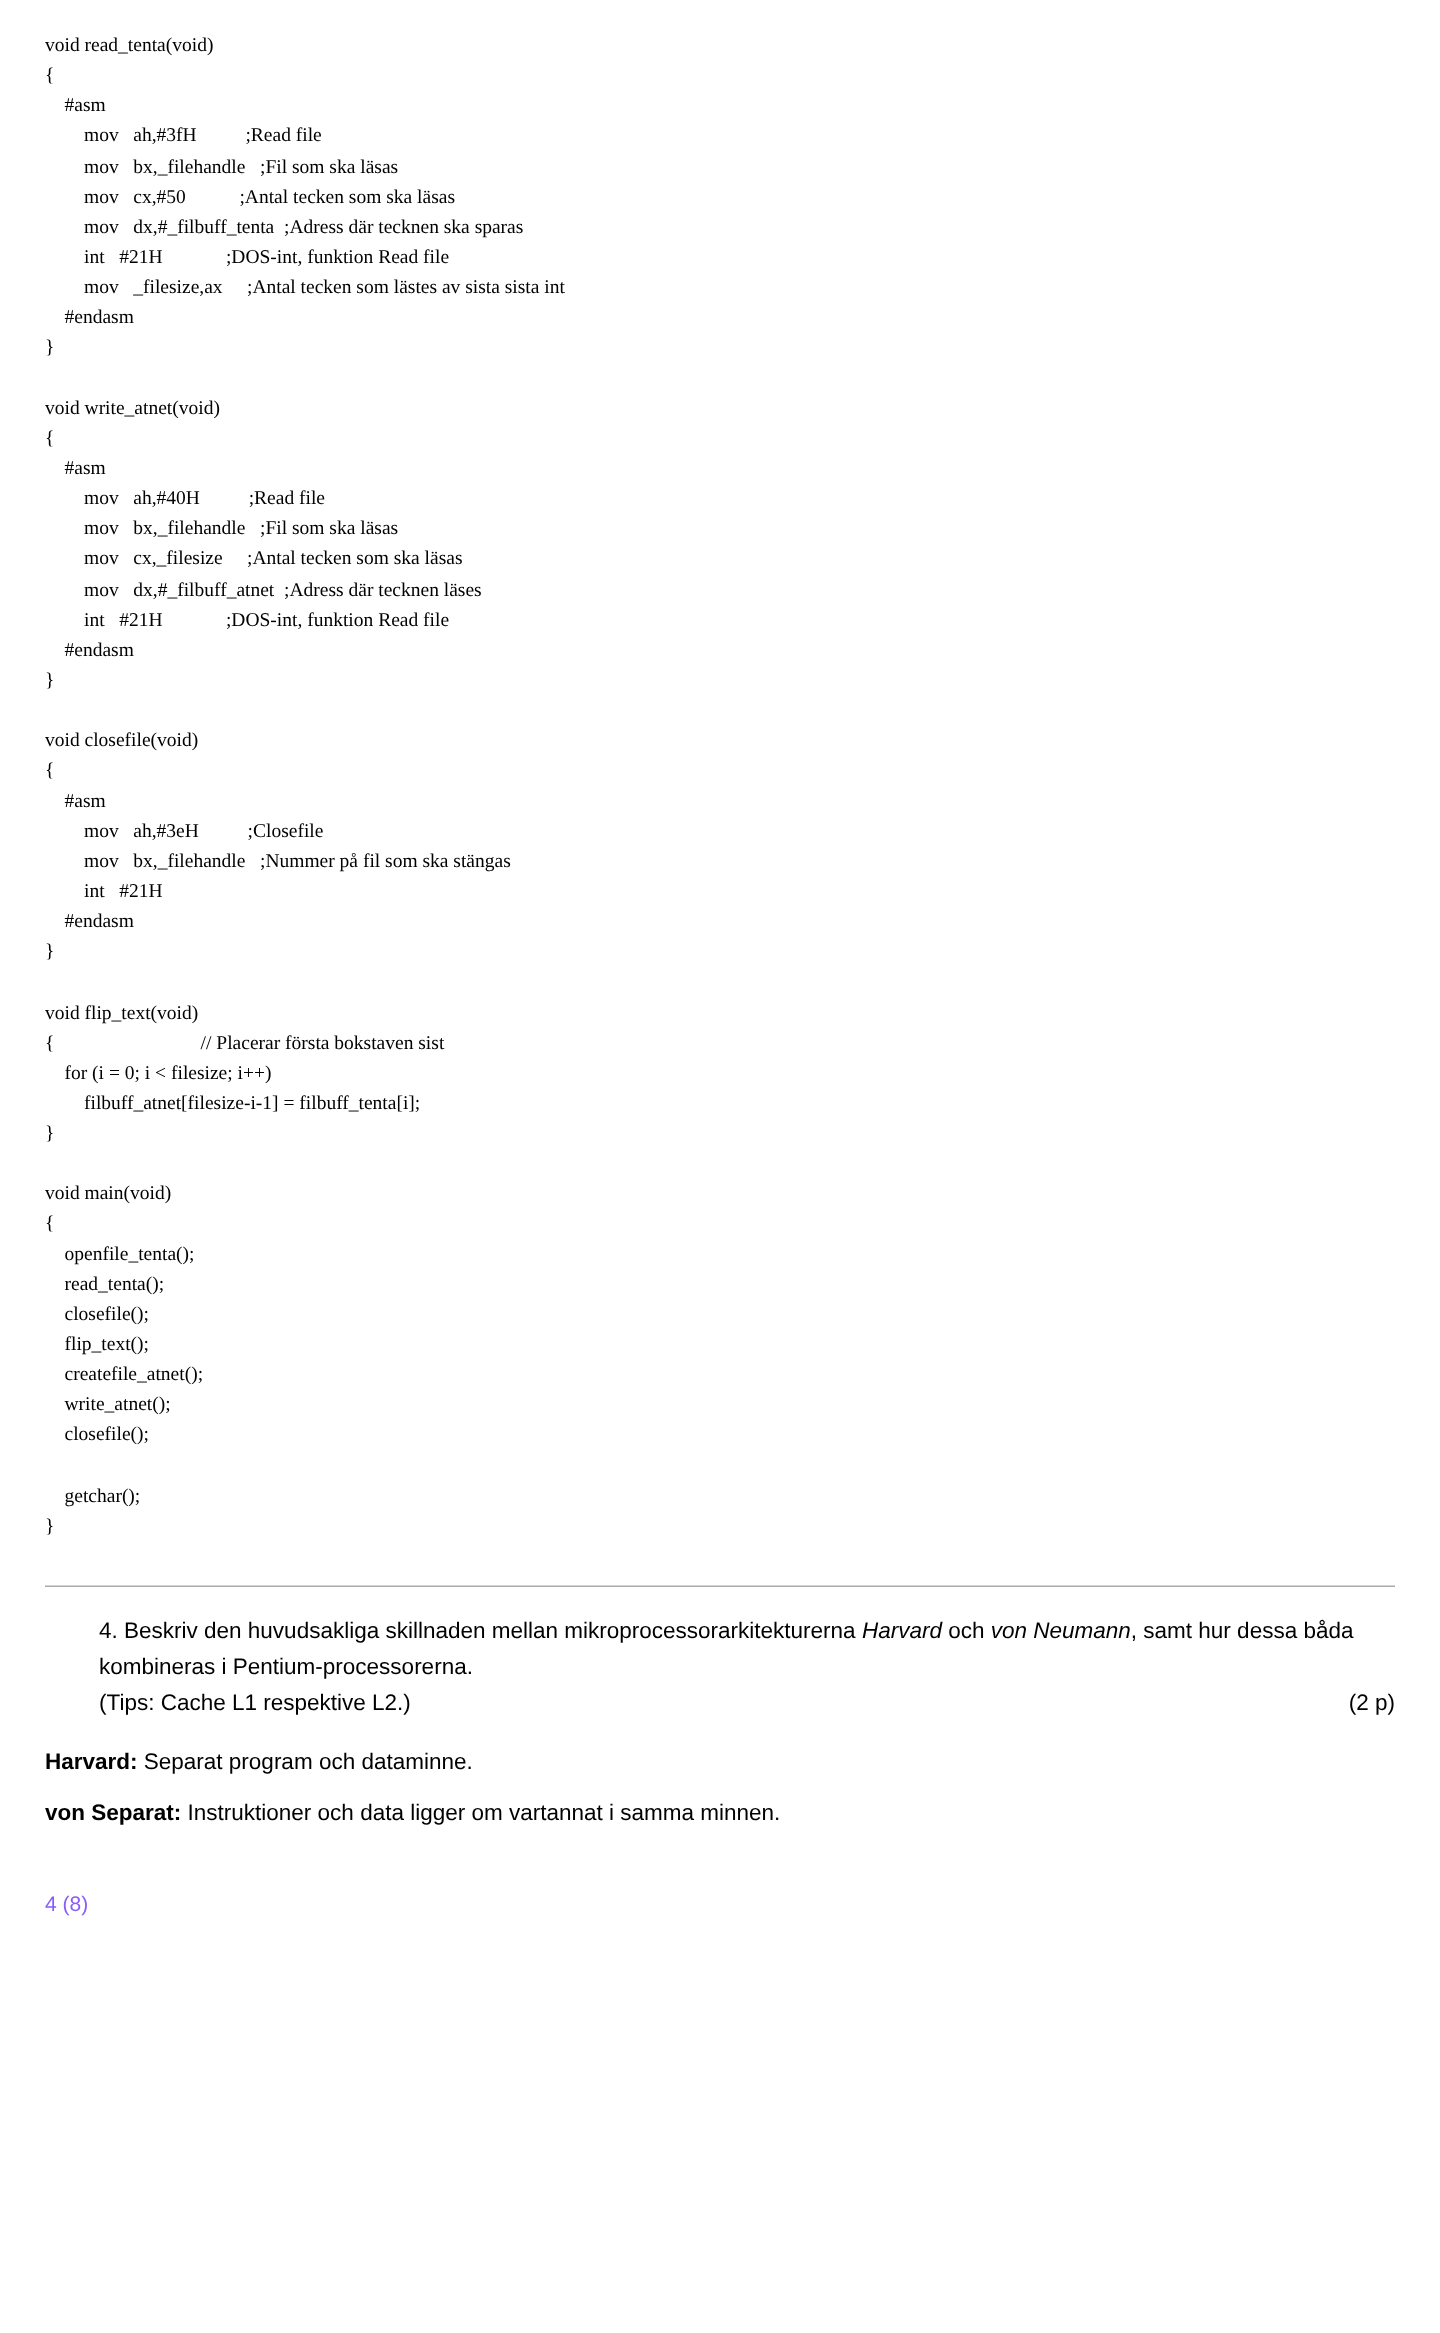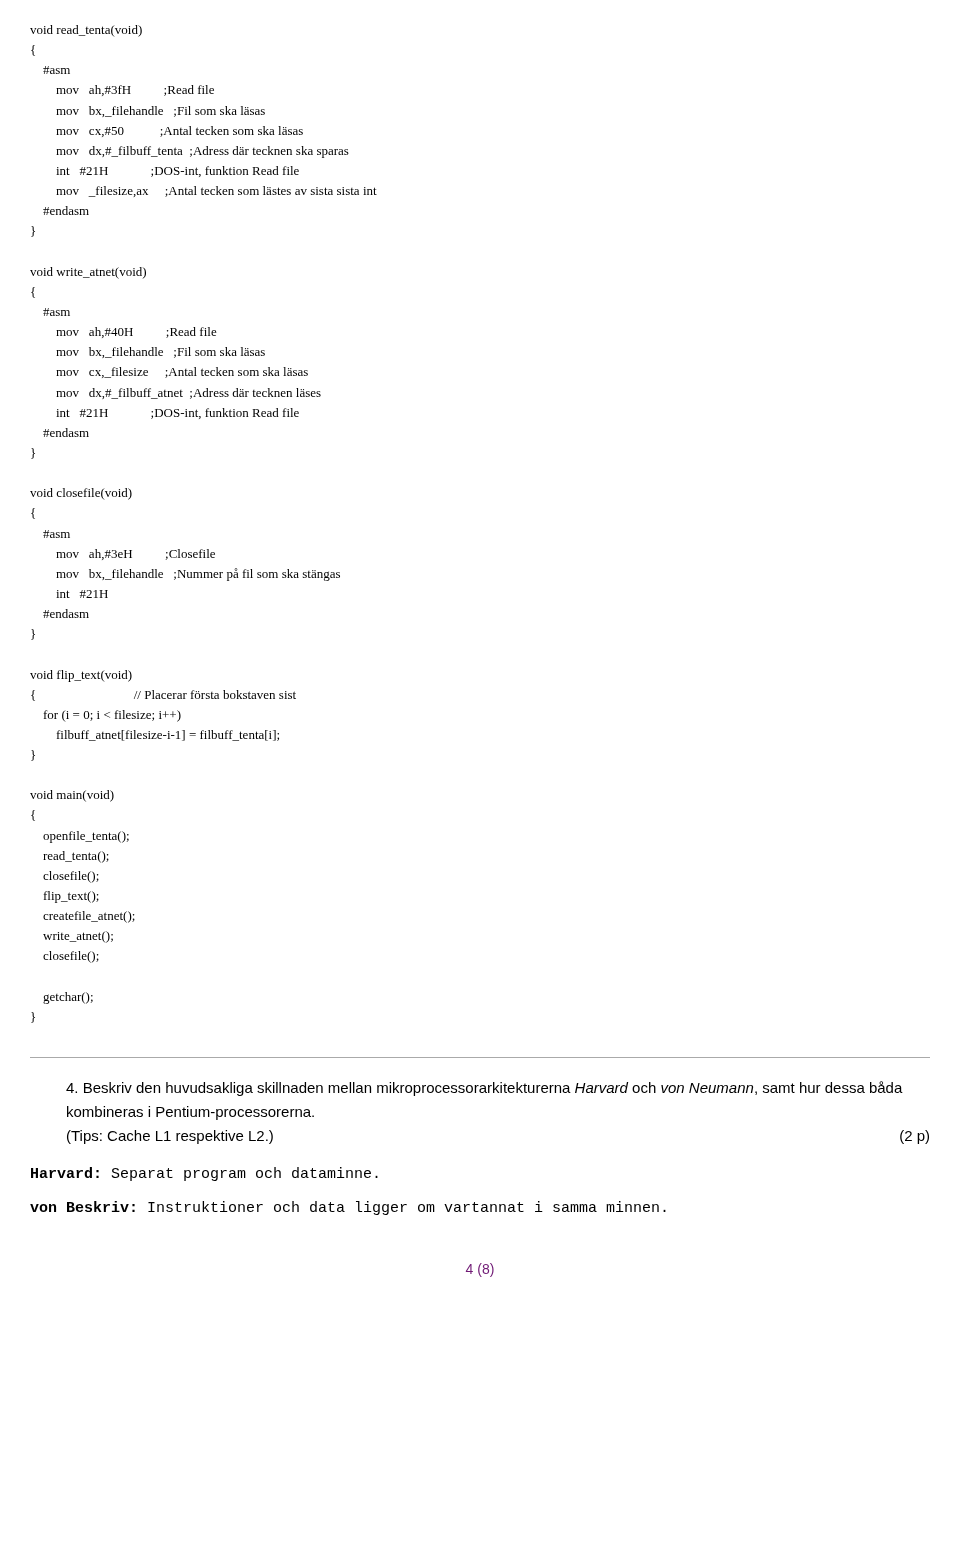--- a/index.html
+++ b/index.html
@@ -45,29 +45,28 @@
     }
     .answer-section {
       font-family: Arial, Helvetica, sans-serif;
       font-size: 15px;
       color: #000000;
       line-height: 1.7;
       margin-bottom: 10px;
     }
     .answer-section p {
       margin-bottom: 8px;
-      font-family: Liberation Mono, monospace;
     }
     .page-footer {
       position: relative;
       margin-top: 40px;
-      text-align: center;
+      text-align: left;
       font-family: Arial, Helvetica, sans-serif;
       font-size: 14px;
-      color: #701a75;
+      color: #8b5cf6;
     }
   </style>
 </head>
 <body>
 
 <div>
   <pre class="code-block">void read_tenta(void)
 {
     #asm
         mov   ah,#3fH          ;Read file
@@ -128,20 +127,20 @@
   <span>(Tips: Cache L1 respektive L2.)</span>
   <span class="points">(2 p)</span>
 </div>
 
 <div class="answer-section">
   <p>
     <strong>Harvard: </strong>
     <span>Separat program och dataminne.</span>
   </p>
   <p>
-    <strong>von Beskriv: </strong>
+    <strong>von Separat: </strong>
     <span>Instruktioner och data ligger om vartannat i samma minnen.</span>
   </p>
 </div>
 
 <div class="page-footer">
   <span>4 (8)</span>
 </div>
 
 </body></html>

